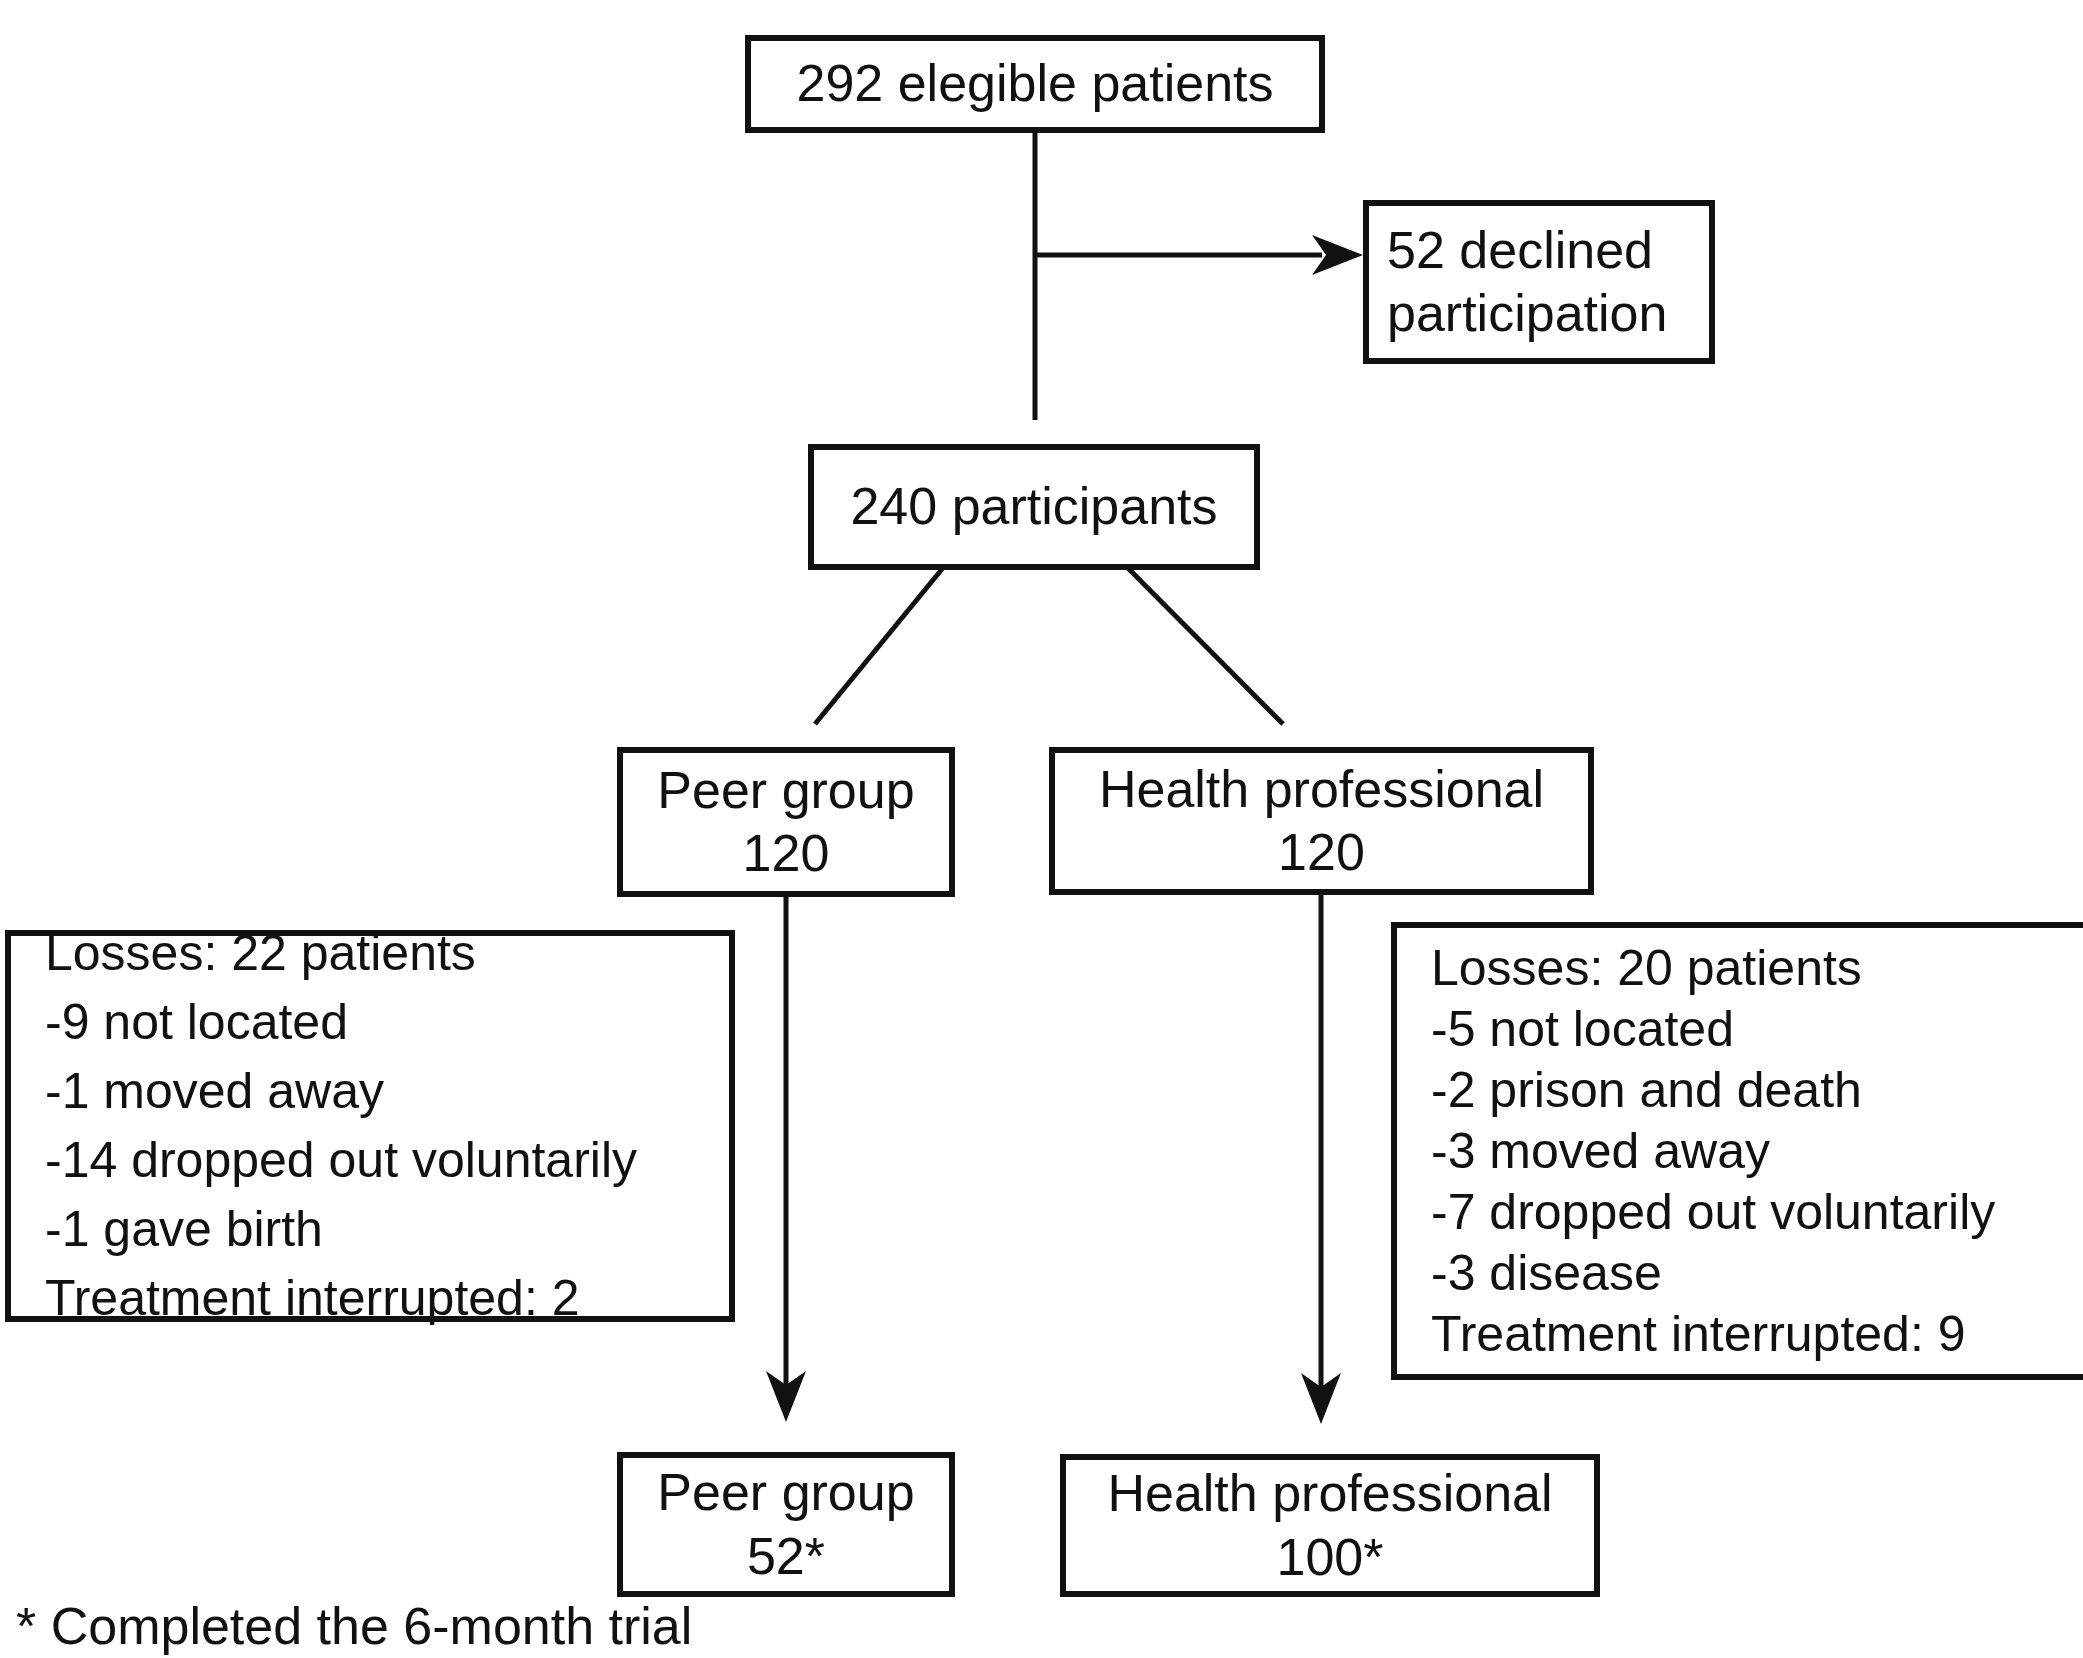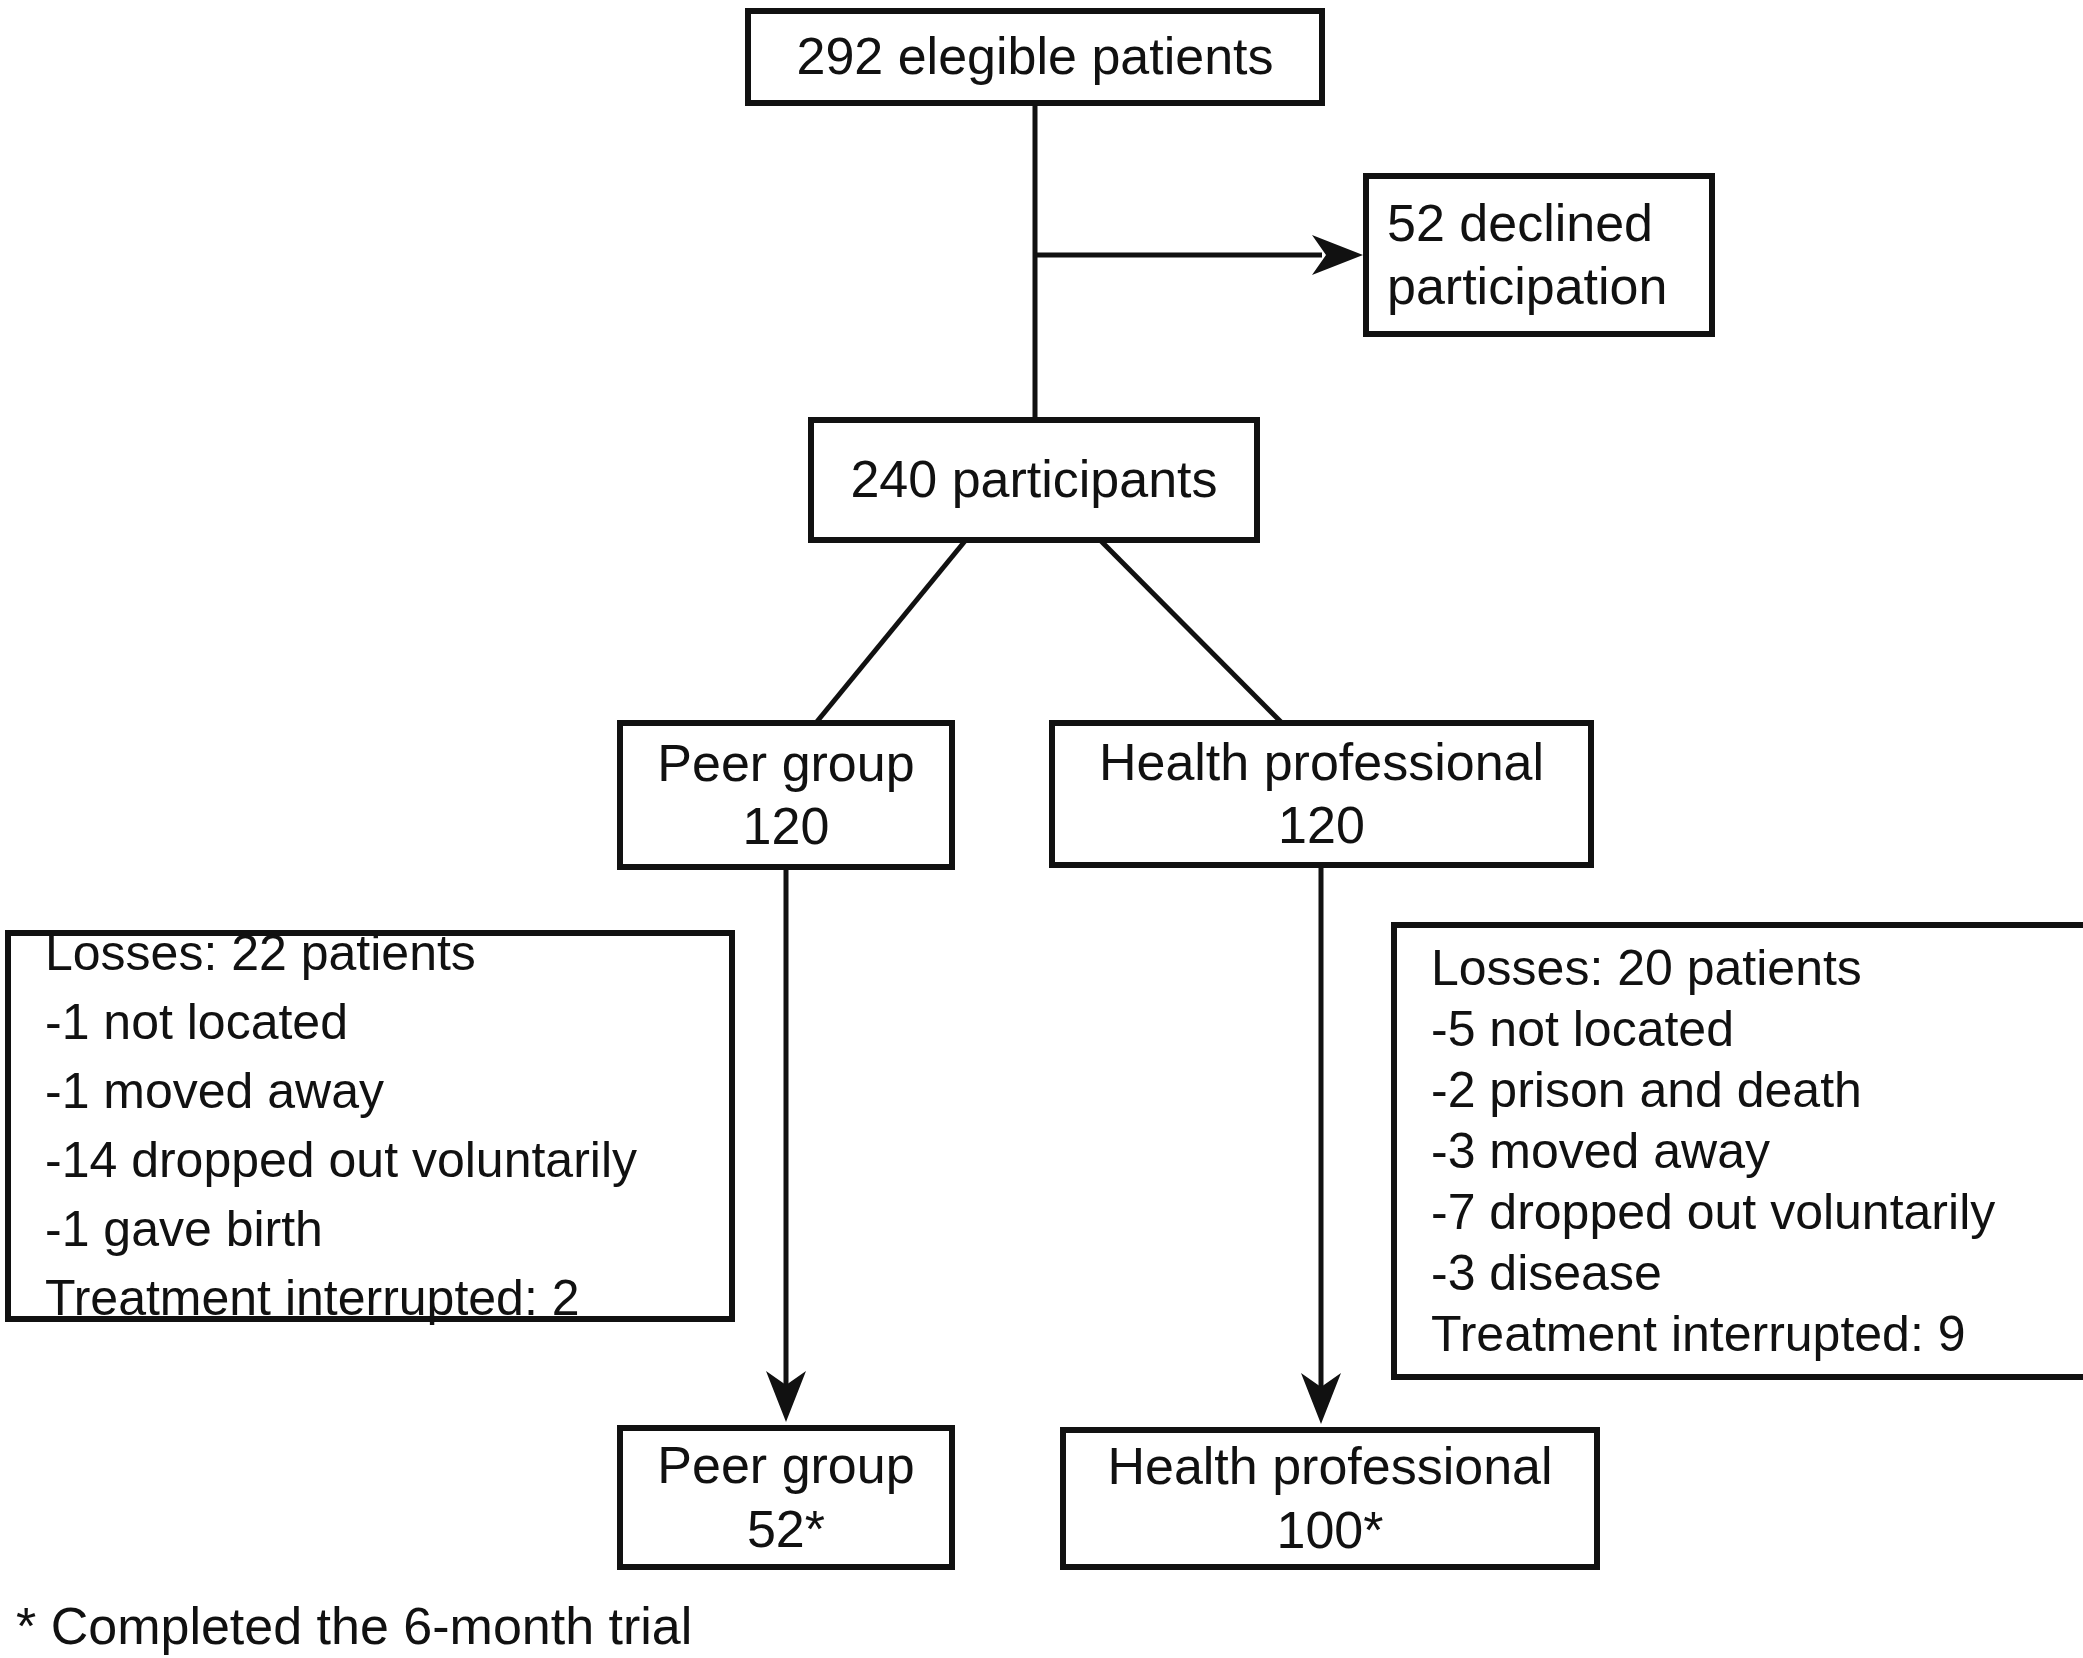--- a/index.html
+++ b/index.html
@@ -30,20 +30,21 @@
     border: 6px solid #111111;
     background: #ffffff;
     display: flex;
     flex-direction: column;
     align-items: center;
     justify-content: center;
     text-align: center;
     font-size: 52px;
     line-height: 1.22;
     white-space: nowrap;
+    margin-top: 27px;
   }
   .fbox.left-align {
     align-items: flex-start;
     text-align: left;
   }
   .losses {
     position: absolute;
     box-sizing: border-box;
     border: 6px solid #111111;
     background: #ffffff;
@@ -105,21 +106,21 @@
     <span>120</span>
   </div>
 
   <div class="fbox" style="left:1049px; top:720px; width:545px; height:148px;">
     <span>Health professional</span>
     <span>120</span>
   </div>
 
   <div class="losses" style="left:5px; top:930px; width:730px; height:392px; padding-left:34px;gap:8px;">
     <div>Losses: 22 patients</div>
-    <div>-1 not located</div>
+    <div>-9 not located</div>
     <div>-1 moved away</div>
     <div>-14 dropped out voluntarily</div>
     <div>-1 gave birth</div>
     <div>Treatment interrupted: 2</div>
   </div>
 
   <div class="losses" style="left:1391px; top:922px; width:748px; height:458px; padding-left:34px;">
     <div>Losses: 20 patients</div>
     <div>-5 not located</div>
     <div>-2 prison and death</div>

